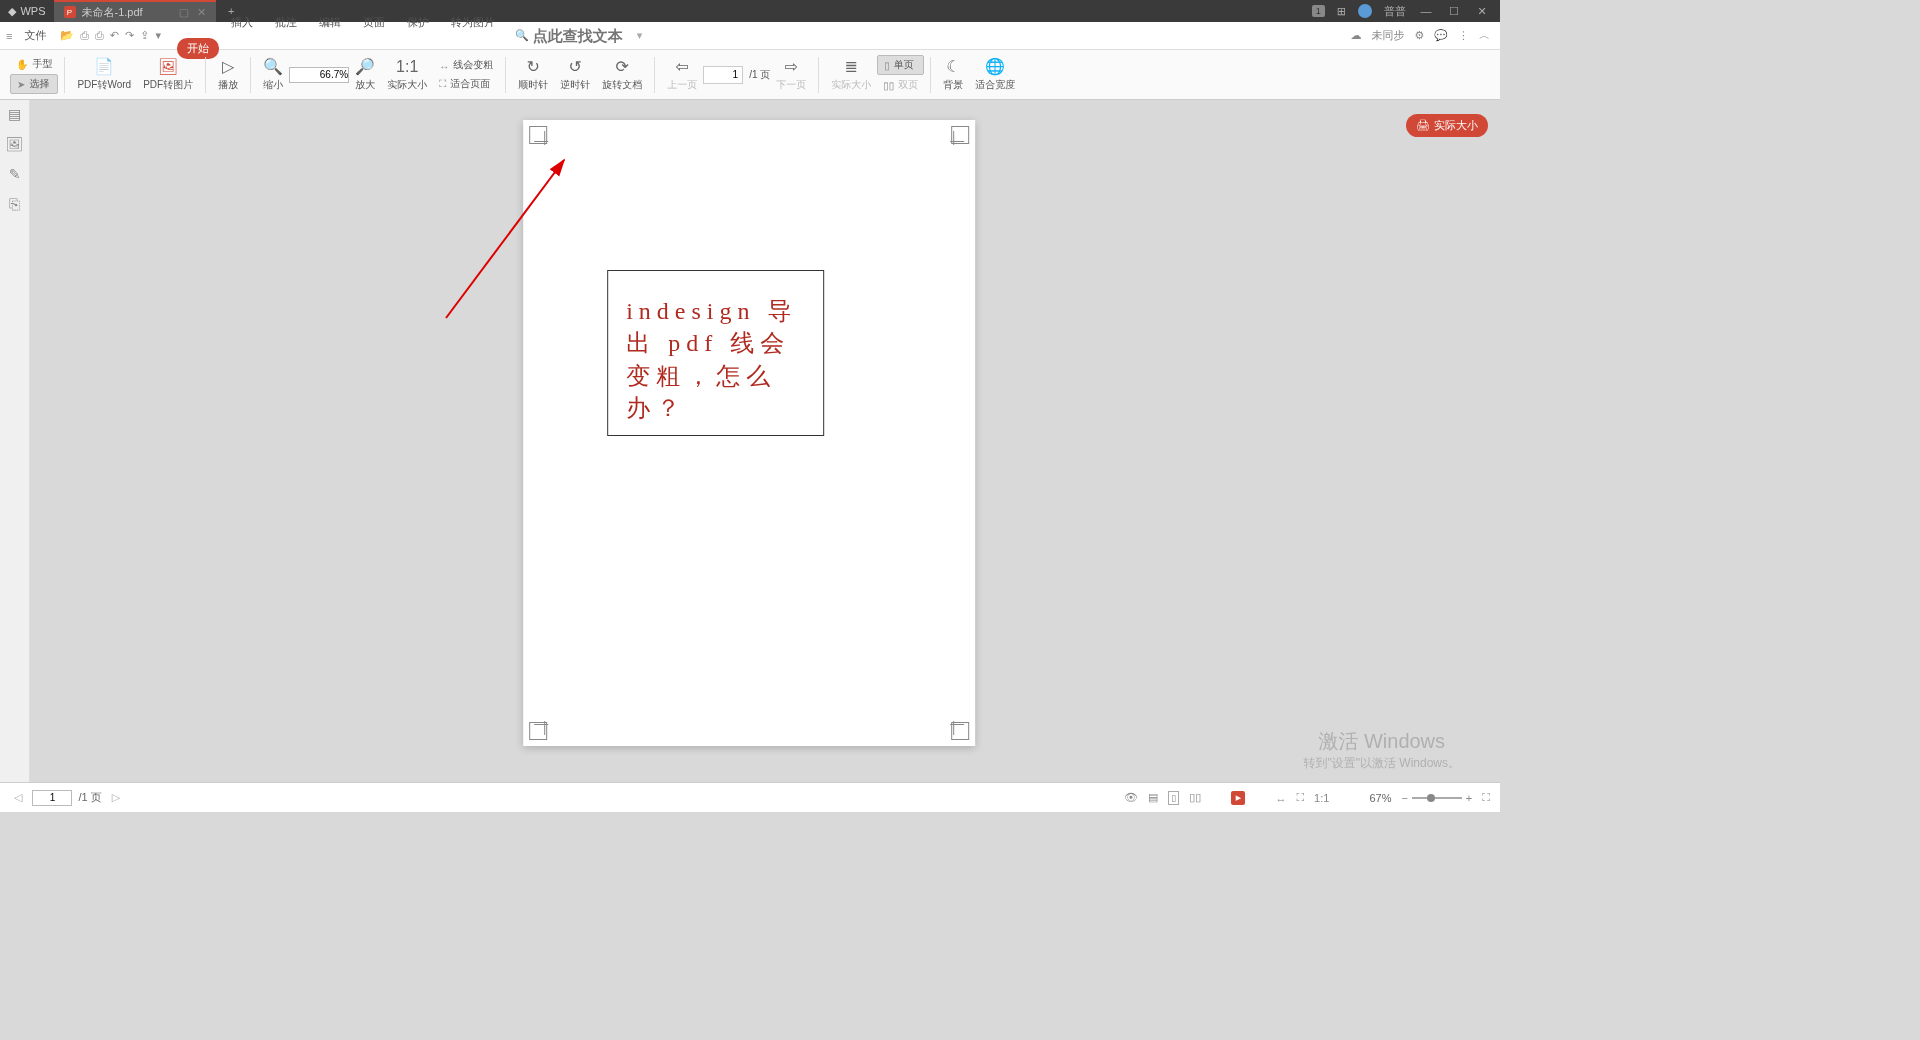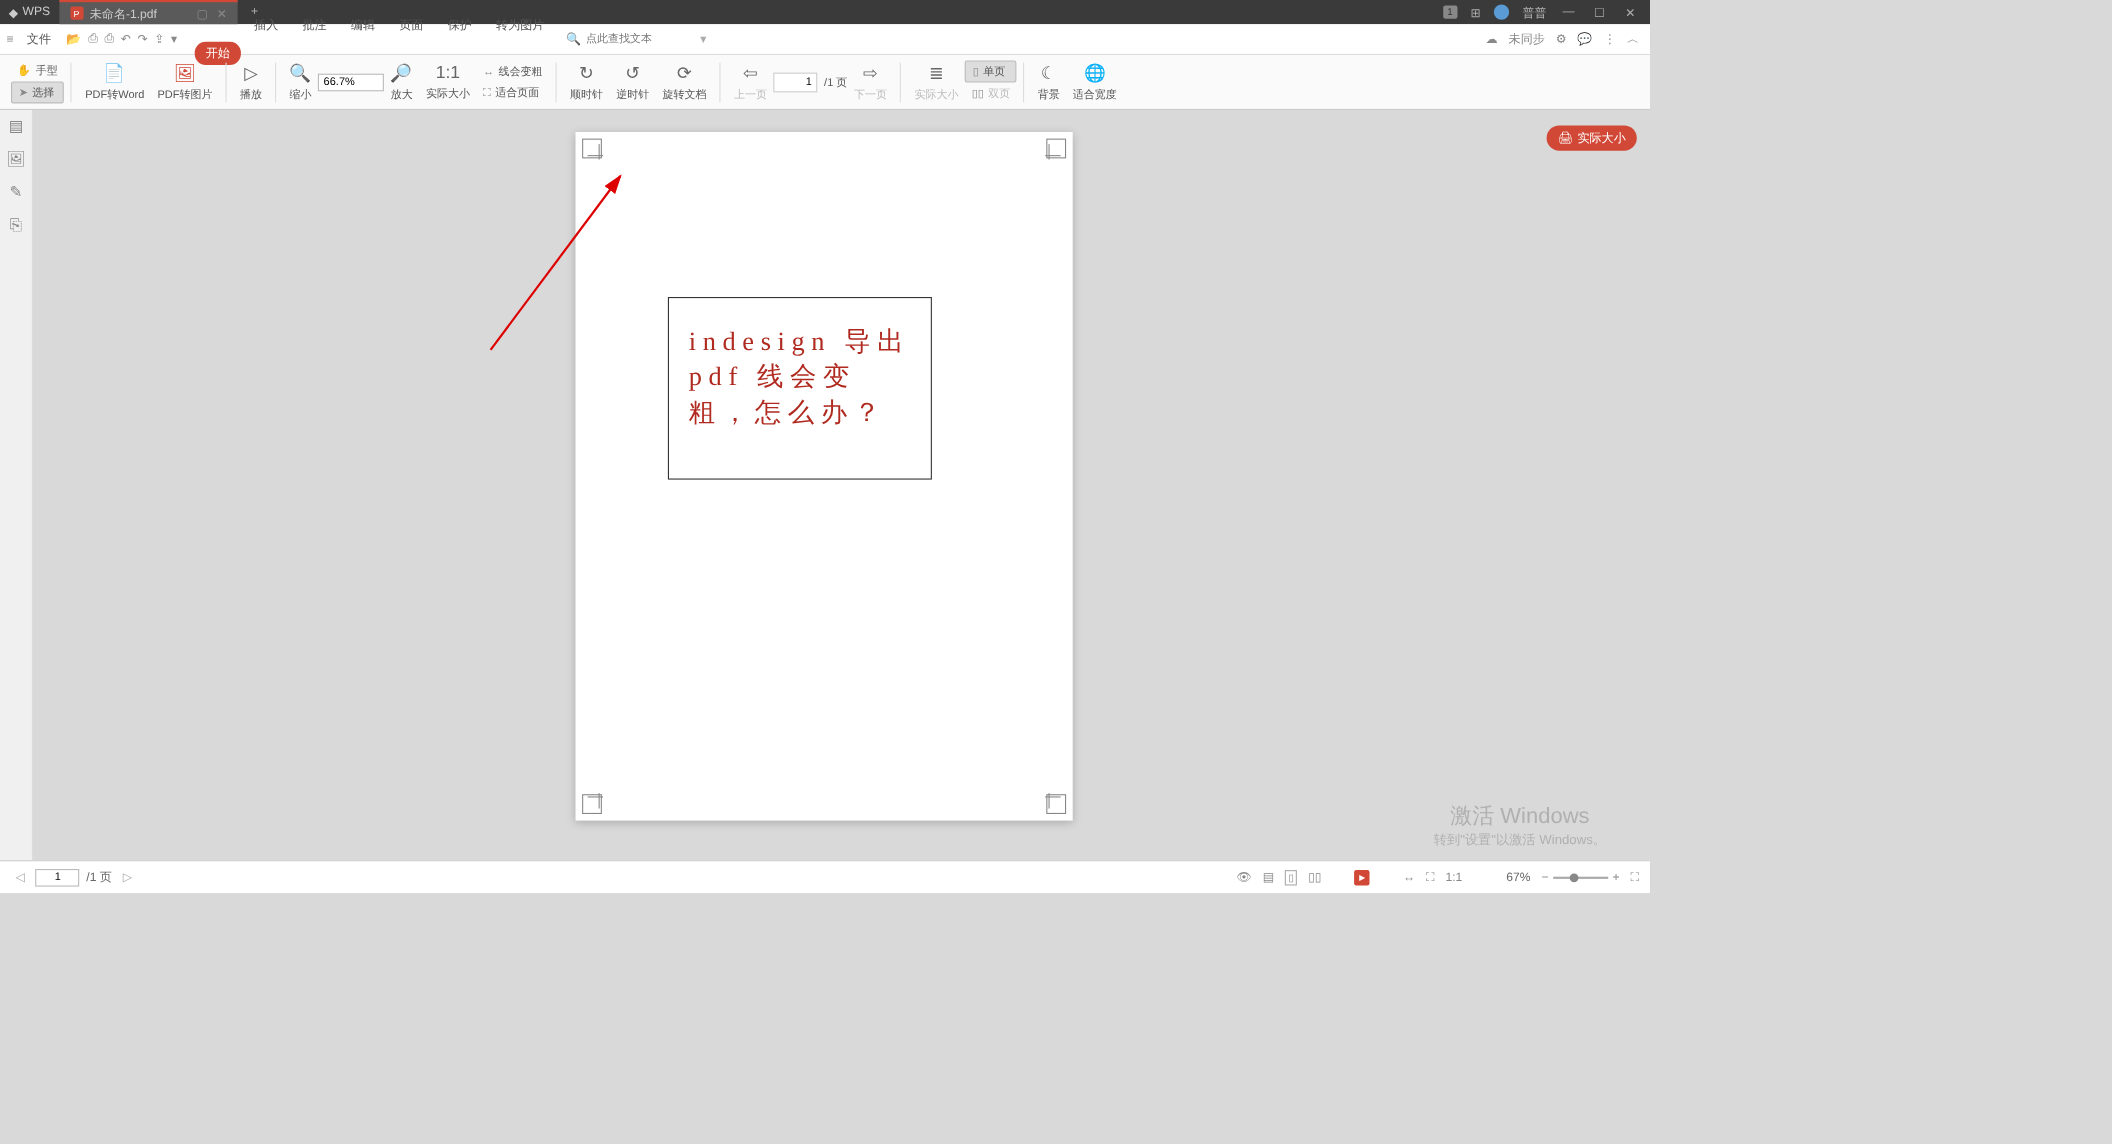--- a/index.html
+++ b/index.html
@@ -22,53 +22,53 @@
 
 .menubar { height: 28px; background: #fff; display: flex; align-items: center; font-size: 11px; color: #555; border-bottom: 1px solid #ddd; }
 .menubar .ham { padding: 0 6px; color: #888; }
 .menubar .file-label { padding: 0 6px; }
 .menubar .qa-icons { display: flex; gap: 6px; padding: 0 8px; color: #888; }
 .menubar .qa-icons span { cursor: pointer; }
 .menubar .tabs { display: flex; gap: 2px; margin-left: 8px; }
 .menubar .mtab { padding: 3px 10px; cursor: pointer; border-radius: 10px; }
 .menubar .mtab.active { background: #d14836; color: #fff; margin-top: 26px; }
 .menubar .search-box { display: flex; align-items: center; margin-left: 10px; color: #aaa; gap: 4px; }
-.menubar .msearch { border: none; outline: none; font-size: 10px; width: 100px; }
+.menubar .msearch { border: none; outline: none; font-size: 15px; width: 100px; font-weight: bold; }
 .menubar .mspacer { flex: 1; }
 .menubar .right-status { display: flex; align-items: center; gap: 10px; padding: 0 10px; color: #888; }
 
 
 .ribbon { height: 50px; background: #fafafa; border-bottom: 1px solid #ccc; display: flex; align-items: center; font-size: 10px; color: #555; }
 .divider { width: 1px; height: 36px; background: #ddd; margin: 0 6px; }
 .ritem { display: flex; flex-direction: column; align-items: center; justify-content: center; gap: 2px; padding: 0 6px; cursor: pointer; height: 100%; }
 .ritem-h { display: flex; align-items: center; gap: 4px; padding: 2px 6px; cursor: pointer; }
 .ritem-h.active { background: #ddd; border: 1px solid #bbb; border-radius: 2px; }
 .ricon { font-size: 16px; color: #666; }
 .ricon-sm { font-size: 10px; color: #888; }
 .ricon.red { color: #d14836; }
-.zoom-input { width: 60px; height: 16px; font-size: 10px; border: 1px solid #bbb; text-align: left; padding-left: 4px; }
+.zoom-input { width: 60px; height: 16px; font-size: 10px; border: 1px solid #bbb; text-align: right; padding-left: 4px; }
 .page-input { width: 40px; height: 18px; font-size: 10px; border: 1px solid #ccc; text-align: right; padding-right: 4px; }
 .ribbon .stack { display: flex; flex-direction: column; gap: 1px; }
 .ribbon .page-nav { display: flex; align-items: center; gap: 6px; }
 
 
 .main { position: absolute; top: 100px; left: 0; right: 0; bottom: 30px; display: flex; }
 .left-rail { width: 30px; background: #f0f0f0; border-right: 1px solid #ddd; display: flex; flex-direction: column; align-items: center; padding-top: 6px; gap: 14px; color: #888; font-size: 14px; }
 .left-rail span { cursor: pointer; }
 .canvas-area { flex: 1; background: #d9d9d9; position: relative; }
 
 .page { position: absolute; left: 50%; top: 20px; transform: translateX(-53.5%); width: 452px; height: 626px; background: #fff; box-shadow: 0 2px 8px rgba(0,0,0,0.2); }
 .crop-mark { position: absolute; width: 18px; height: 18px; border: 1px solid #888; }
 .crop-mark::before, .crop-mark::after { content: ""; position: absolute; background: #888; }
 .crop-tl2 { top: 6px; left: 6px; } .crop-tl2::before { width: 14px; height: 1px; left: 4px; top: 14px; } .crop-tl2::after { width: 1px; height: 14px; left: 14px; top: 4px; }
 .crop-tr2 { top: 6px; right: 6px; } .crop-tr2::before { width: 14px; height: 1px; right: 4px; top: 14px; } .crop-tr2::after { width: 1px; height: 14px; right: 14px; top: 4px; }
 .crop-bl2 { bottom: 6px; left: 6px; } .crop-bl2::before { width: 14px; height: 1px; left: 4px; bottom: 14px; } .crop-bl2::after { width: 1px; height: 14px; left: 14px; bottom: 4px; }
 .crop-br2 { bottom: 6px; right: 6px; } .crop-br2::before { width: 14px; height: 1px; right: 4px; bottom: 14px; } .crop-br2::after { width: 1px; height: 14px; right: 14px; bottom: 4px; }
 
-.text-box { position: absolute; left: 84px; top: 150px; width: 240px; height: 166px; border: 1px solid #333; padding: 24px 18px; }
+.text-box { position: absolute; left: 84px; top: 150px; width: 217px; height: 166px; border: 1px solid #333; padding: 24px 18px; }
 .text-box p { color: #b02a1f; font-size: 24px; letter-spacing: 6px; line-height: 1.35; font-family: "SimSun", serif; }
 
 .arrow-svg { position: absolute; left: 406px; top: 48px; pointer-events: none; }
 
 .float-btn { position: absolute; right: 12px; top: 14px; background: #d14836; color: #fff; font-size: 11px; padding: 4px 10px; border-radius: 12px; display: flex; align-items: center; gap: 4px; cursor: pointer; }
 
 
 .statusbar { position: absolute; bottom: 0; left: 0; right: 0; height: 30px; background: #fff; border-top: 1px solid #ccc; display: flex; align-items: center; font-size: 11px; color: #666; padding: 0 10px; }
 .statusbar .page-nav-bottom { display: flex; align-items: center; gap: 6px; }
 .statusbar .page-input-sm { width: 40px; height: 16px; border: 1px solid #bbb; text-align: center; font-size: 10px; }

